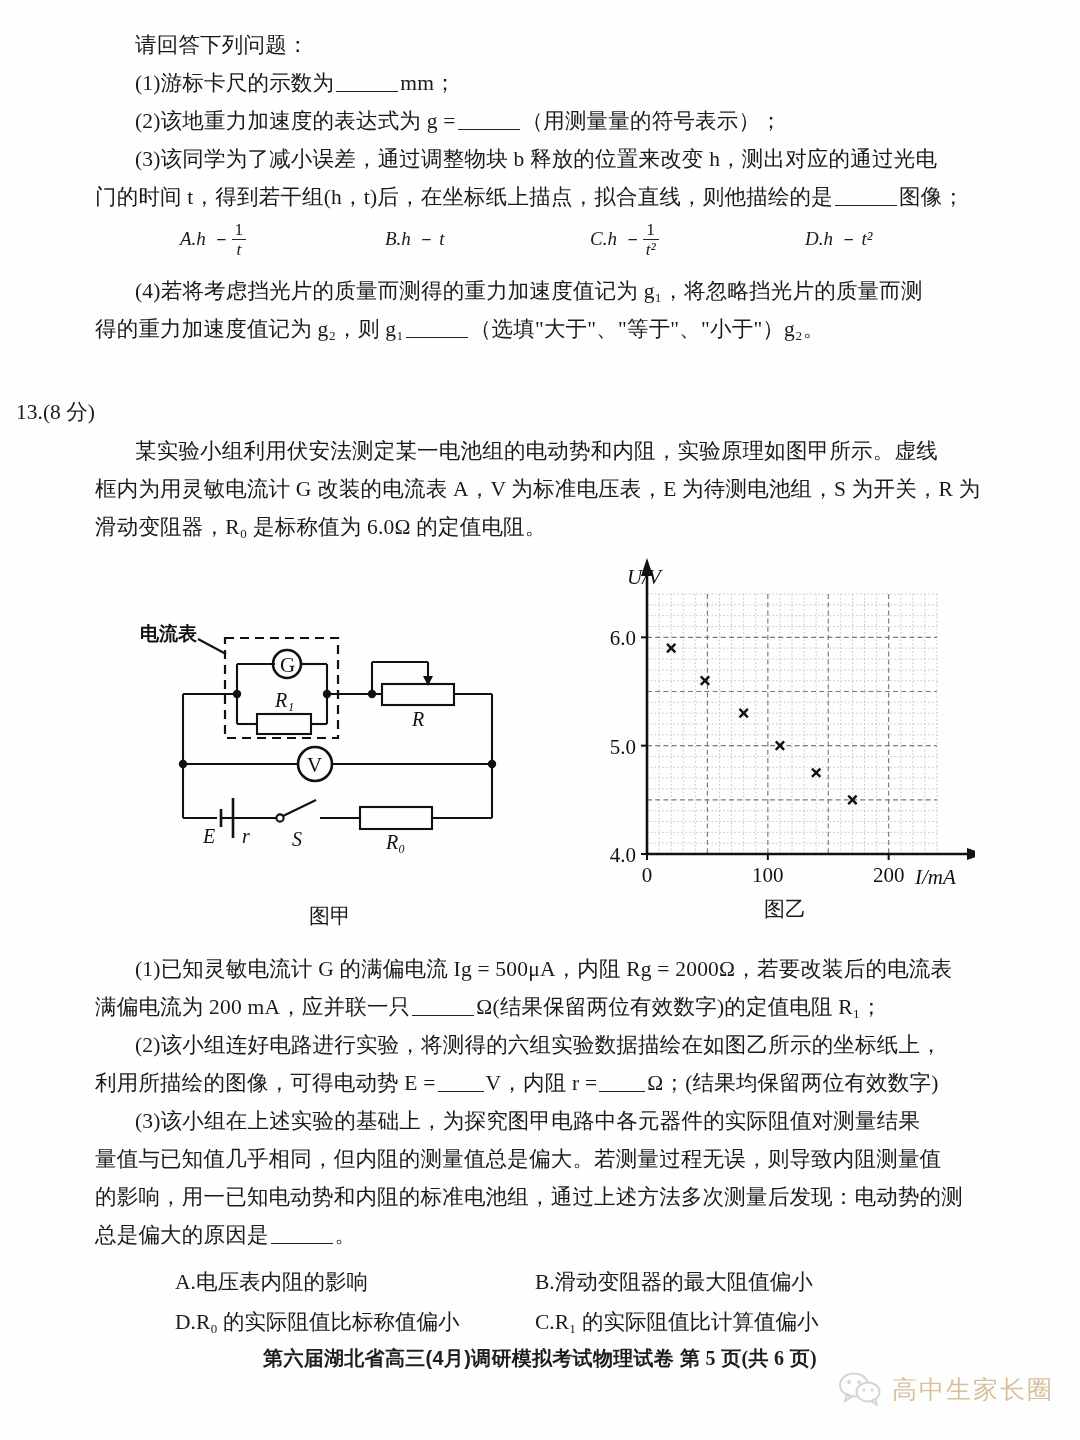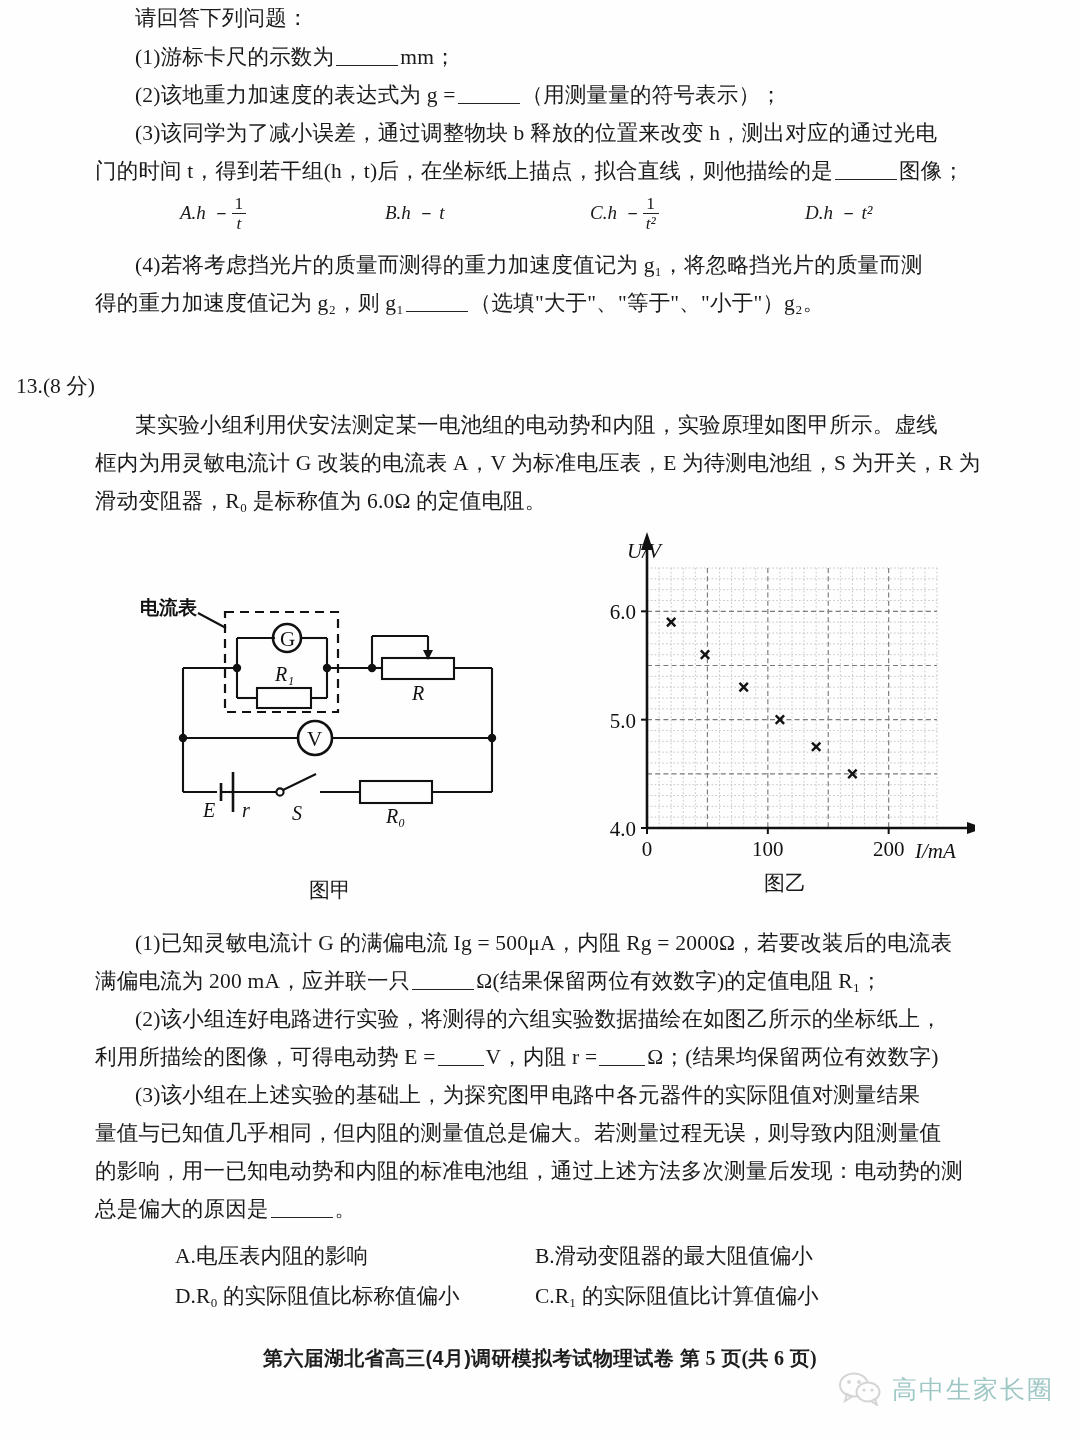--- a/index.html
+++ b/index.html
@@ -123,30 +123,30 @@
     right:26px;
     top:1372px;
     display:flex;
     align-items:center;
     gap:10px;
     opacity:0.40;
   }
   .watermark .wmtext{
     font-family:"Liberation Sans","DejaVu Sans",sans-serif;
     font-size:25px;
-    color:#0f766e;
+    color:#a16207;
     letter-spacing:2px;
   }
 </style>
 </head>
 <body>
 
 <div class="page">
 
-  <div class="para" style="font-family:Liberation Mono, monospace;">请回答下列问题：</div>
+  <div class="para" style="padding-top:26px;">请回答下列问题：</div>
 
   <div class="para">
     <span>(1)游标卡尺的示数为</span><span class="blank"></span><span>mm；</span>
   </div>
 
   <div class="para">
     <span>(2)该地重力加速度的表达式为 g =</span><span class="blank"></span><span>（用测量量的符号表示）；</span>
   </div>
 
   <div class="para">(3)该同学为了减小误差，通过调整物块 b 释放的位置来改变 h，测出对应的通过光电</div>

